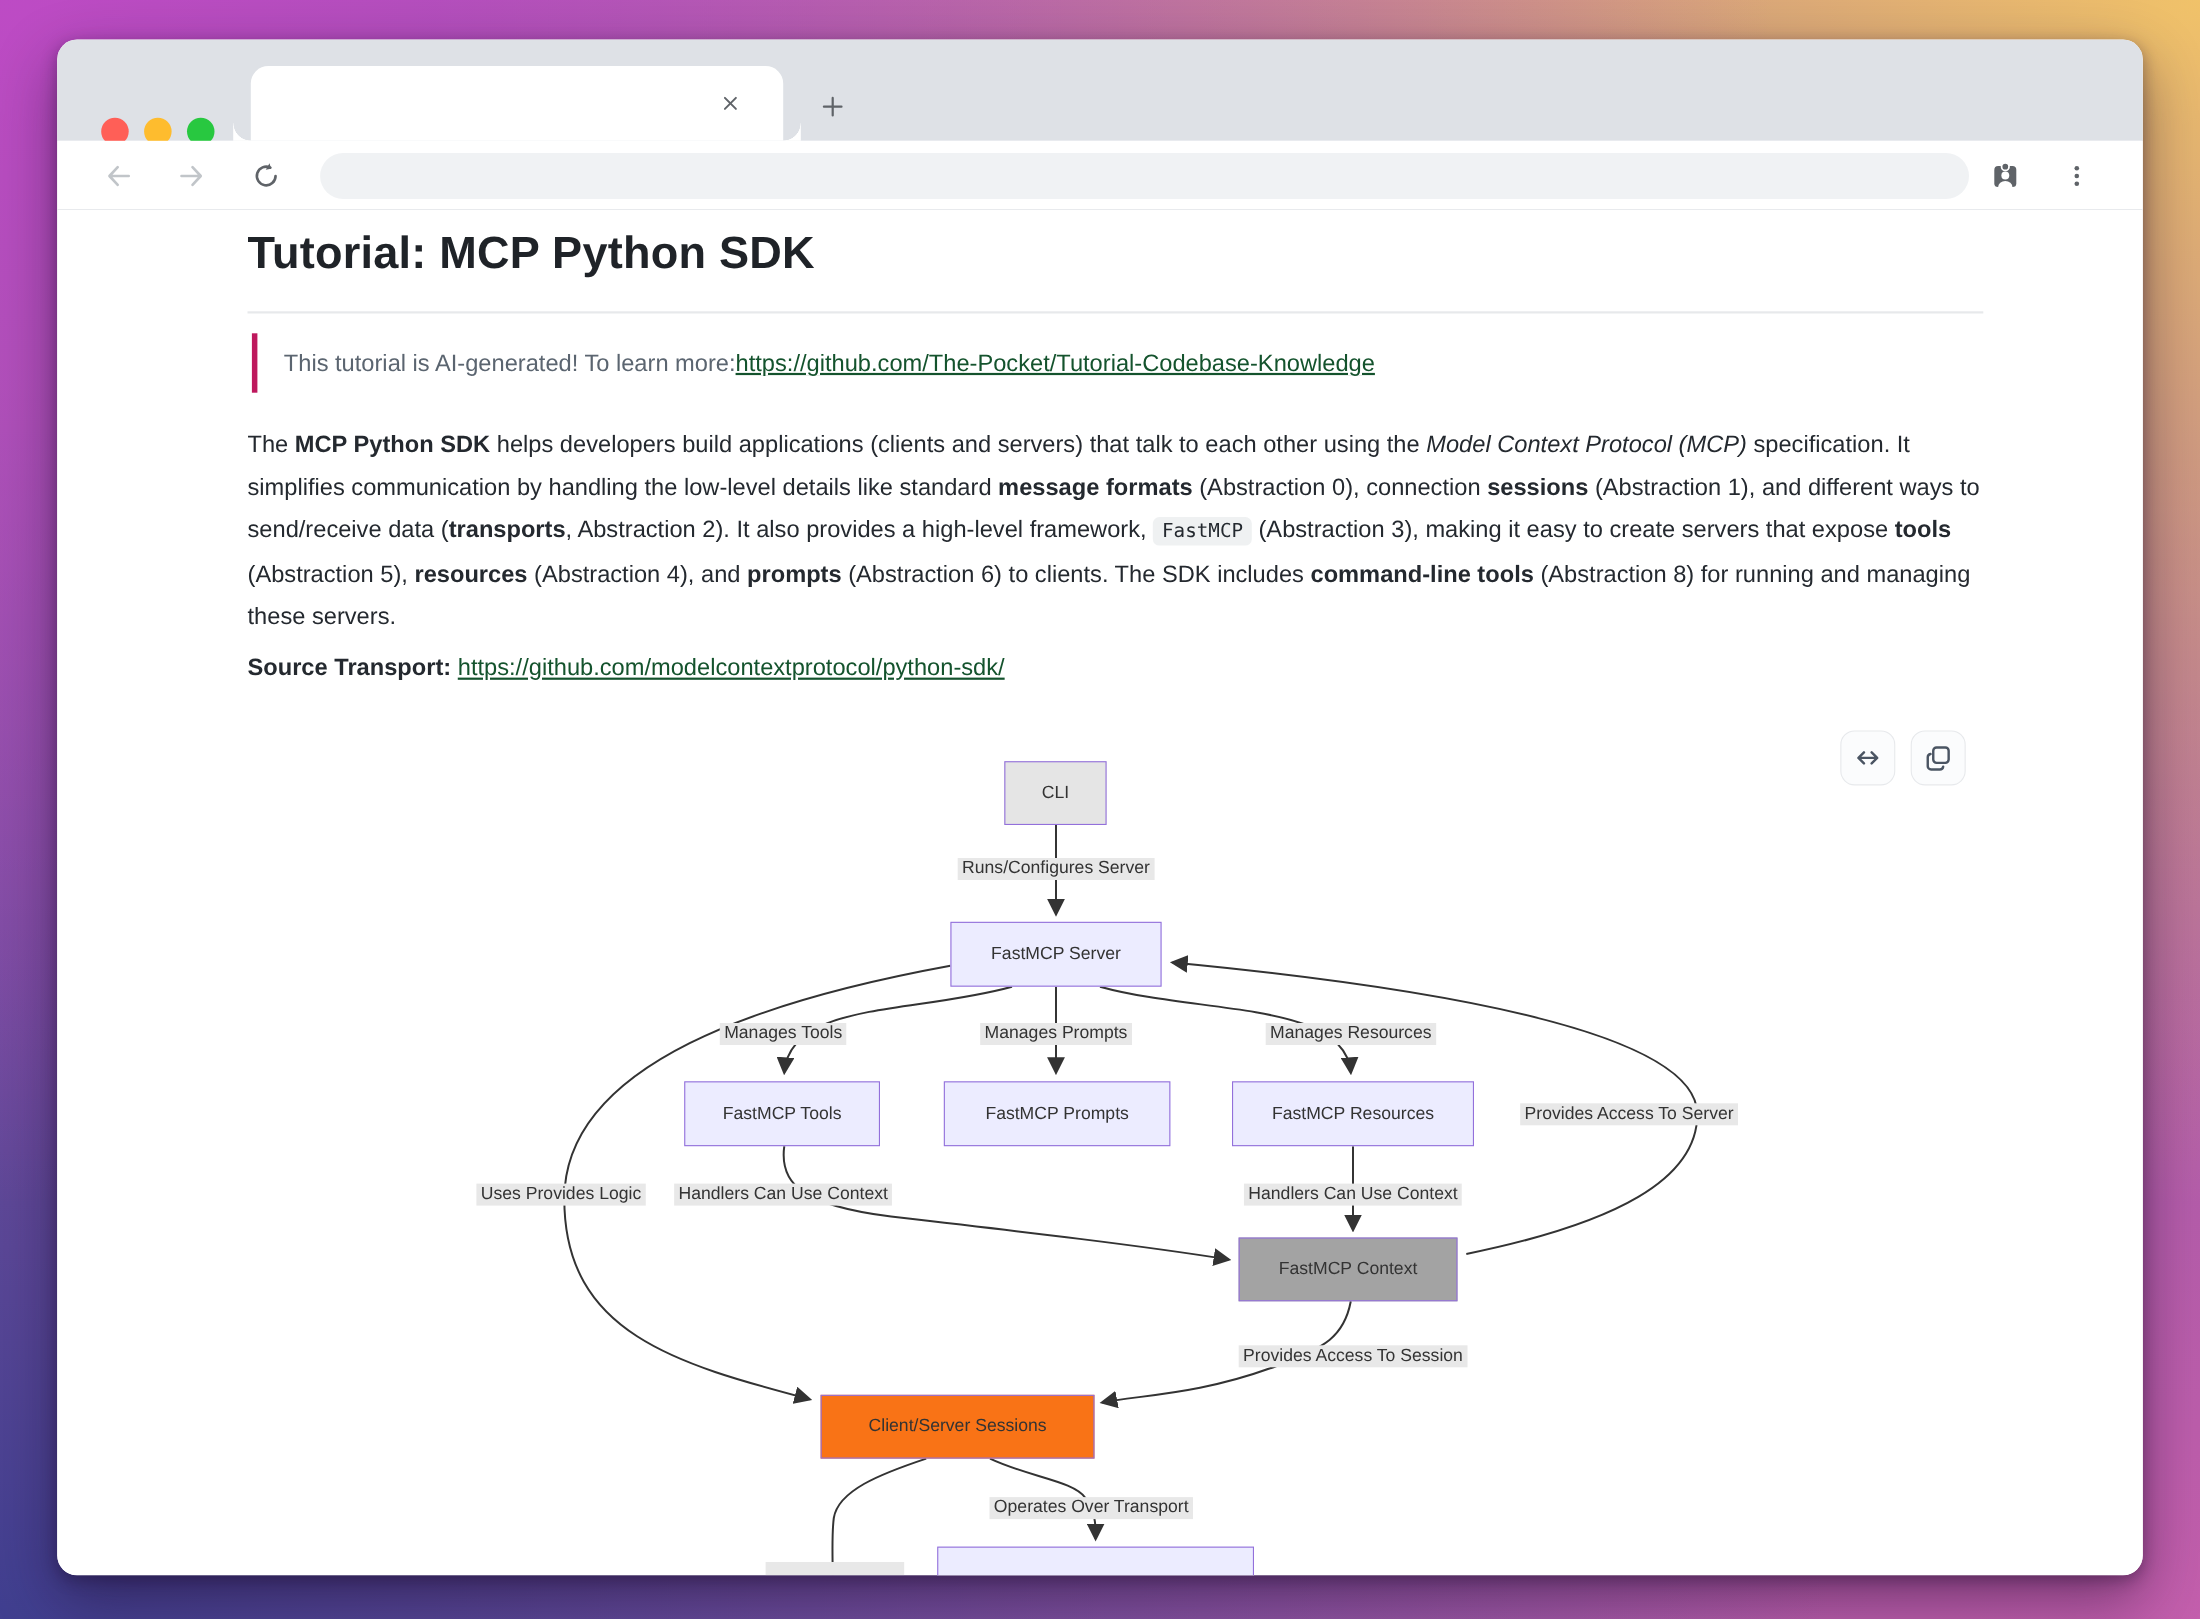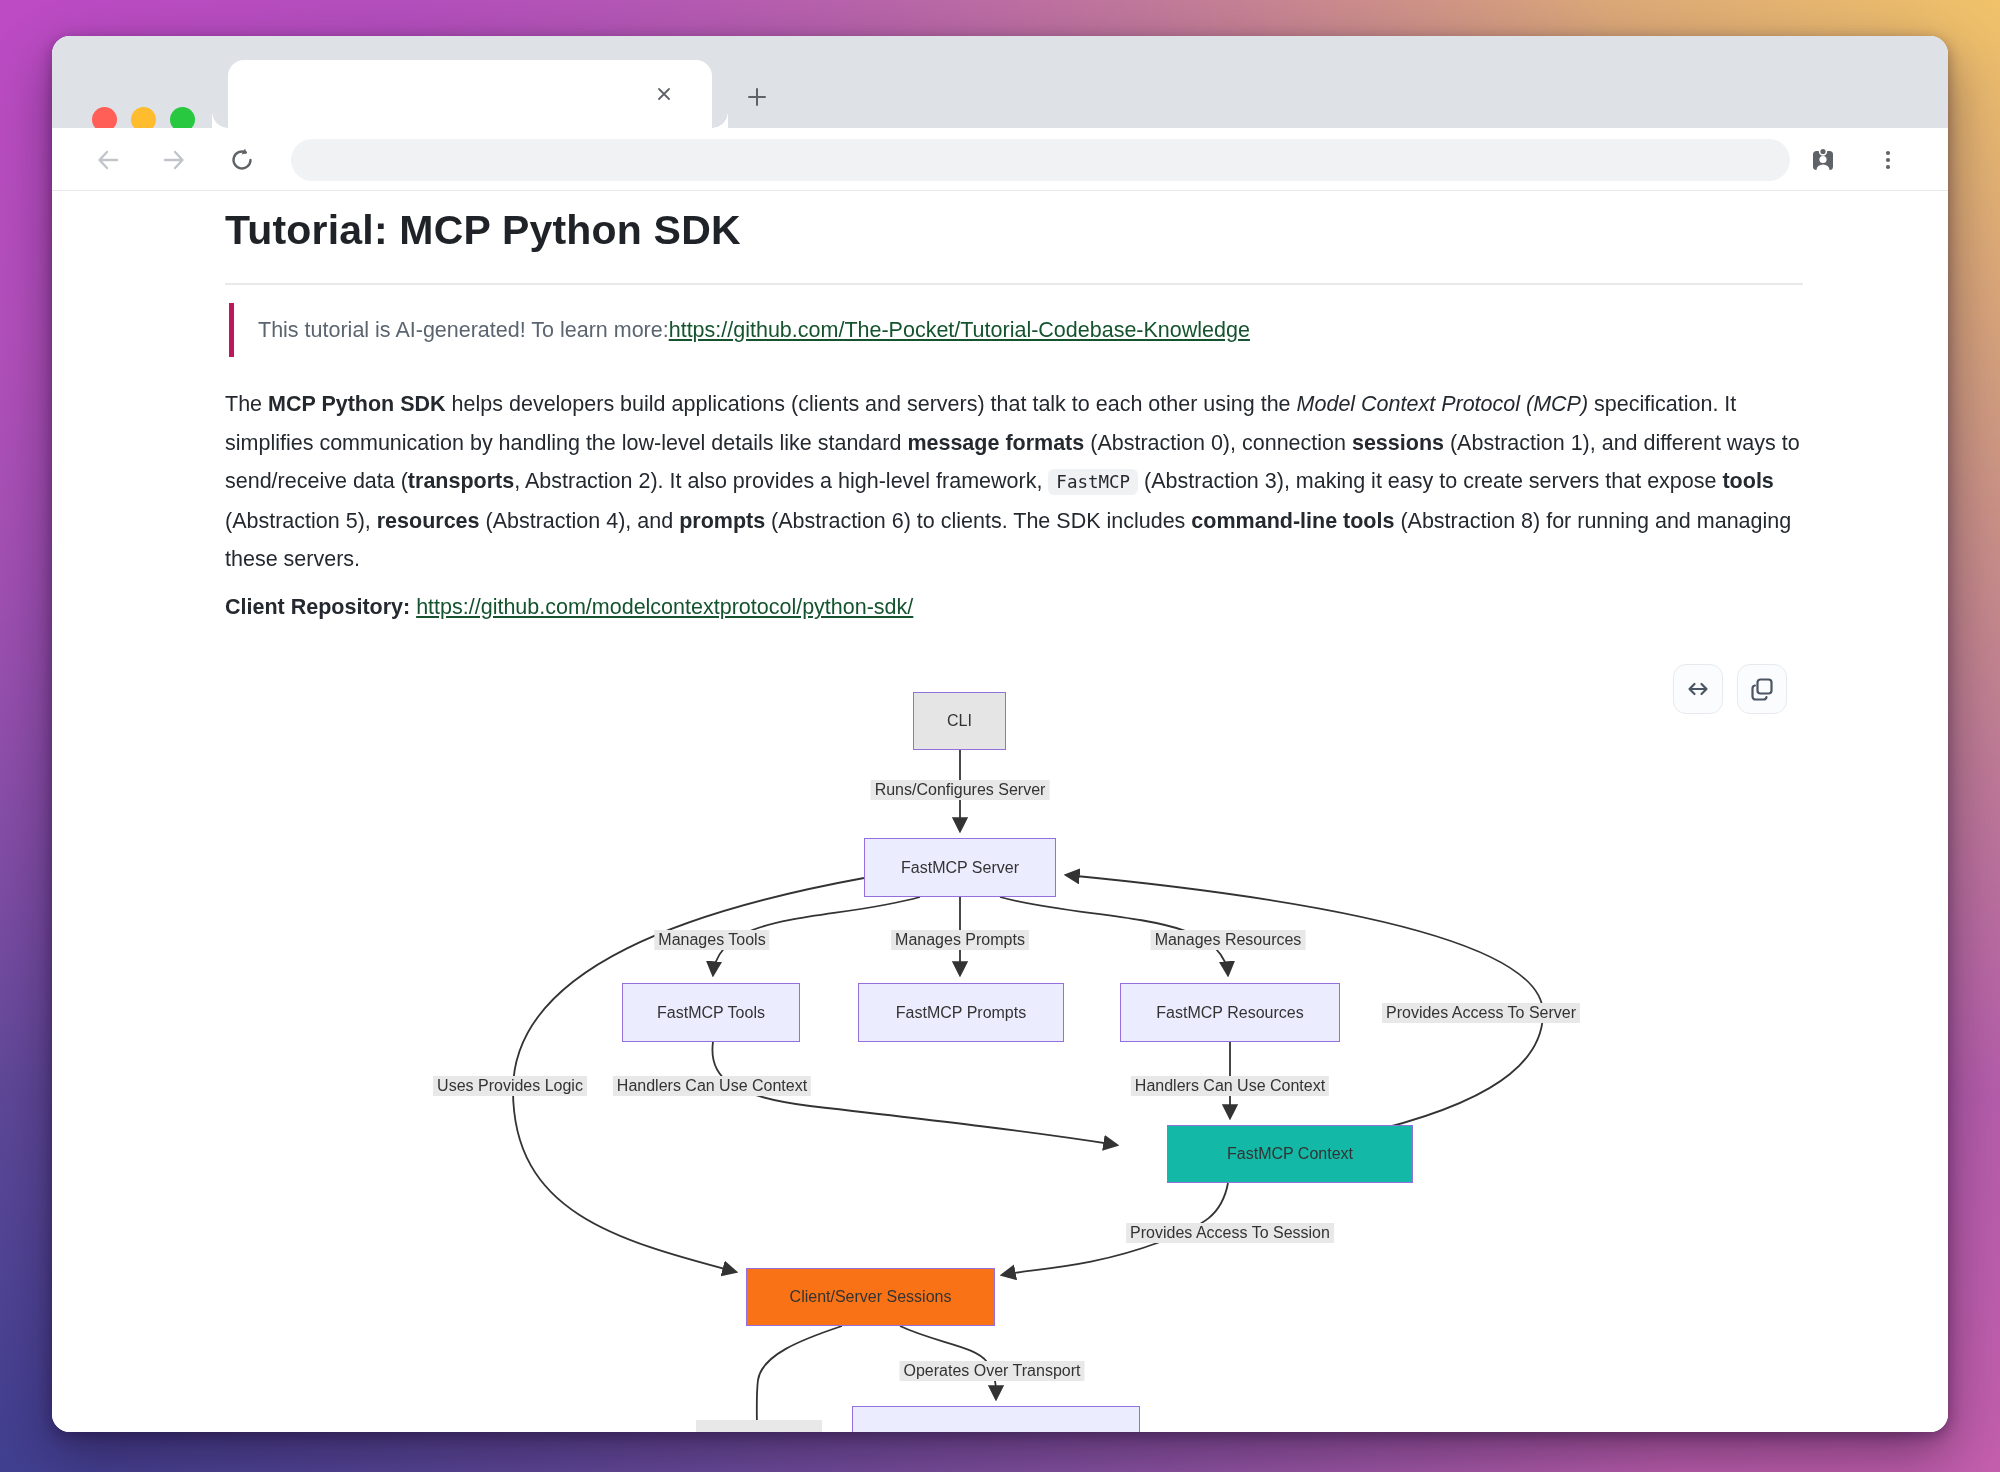--- a/index.html
+++ b/index.html
@@ -137,21 +137,21 @@
     <div class="hr"></div>
 
     <div class="callout">
       <span>This tutorial is AI-generated! To learn more: </span>
       <a class="lnk" href="#">https://github.com/The-Pocket/Tutorial-Codebase-Knowledge</a>
     </div>
 
     <p class="para"><span>The </span><strong>MCP Python SDK</strong><span> helps developers build applications (clients and servers) that talk to each other using the </span><em>Model Context Protocol (MCP)</em><span> specification. It simplifies communication by handling the low-level details like standard </span><strong>message formats</strong><span> (Abstraction 0), connection </span><strong>sessions</strong><span> (Abstraction 1), and different ways to send/receive data (</span><strong>transports</strong><span>, Abstraction 2). It also provides a high-level framework, </span><code>FastMCP</code><span> (Abstraction 3), making it easy to create servers that expose </span><strong>tools</strong><span> (Abstraction 5), </span><strong>resources</strong><span> (Abstraction 4), and </span><strong>prompts</strong><span> (Abstraction 6) to clients. The SDK includes </span><strong>command-line tools</strong><span> (Abstraction 8) for running and managing these servers.</span></p>
 
     <div class="src">
-      <b>Client Repository: </b>
+      <b>Source Transport: </b>
       <a class="lnk" href="#">https://github.com/modelcontextprotocol/python-sdk/</a>
     </div>
 
     <div class="diagram">
       <svg width="1280" height="792" viewBox="0 0 1280 792">
         <defs>
           <marker id="arr" viewBox="0 0 10 10" refX="8.5" refY="5" markerWidth="9" markerHeight="9" orient="auto-start-reverse">
             <path d="M0,0 L10,5 L0,10 z" fill="#333"></path>
           </marker>
         </defs>
@@ -178,21 +178,21 @@
           </div>
           <div class="dnode" style="left: 242px; top: 343px; width: 178px; height: 59px; background: rgb(236, 236, 255); border-color: rgb(147, 112, 219);">
             <span>FastMCP Tools</span>
           </div>
           <div class="dnode" style="left: 478px; top: 343px; width: 206px; height: 59px; background: rgb(236, 236, 255); border-color: rgb(147, 112, 219);">
             <span>FastMCP Prompts</span>
           </div>
           <div class="dnode" style="left: 740px; top: 343px; width: 220px; height: 59px; background: rgb(236, 236, 255); border-color: rgb(147, 112, 219);">
             <span>FastMCP Resources</span>
           </div>
-          <div class="dnode" style="left: 746px; top: 485px; width: 246px; height: 58px; background: #14b8a6; border-color: rgb(147, 112, 219); margin-left: 41px;">
+          <div class="dnode" style="left: 746px; top: 485px; width: 199px; height: 58px; background: #a3a3a3; border-color: rgb(147, 112, 219);">
             <span>FastMCP Context</span>
           </div>
           <div class="dnode" style="left: 366px; top: 628px; width: 249px; height: 58px; background: #f97316; border-color: rgb(147, 112, 219);">
             <span>Client/Server Sessions</span>
           </div>
           <div class="dnode" style="left: 472px; top: 766px; width: 288px; height: 60px; background: rgb(236, 236, 255); border-color: rgb(147, 112, 219);">
             <span></span>
           </div>
           <div class="elabel" style="background: rgb(232, 232, 232); left: 580px; top: 150px; transform: translate(-50%, -50%);">Runs/Configures Server</div>
           <div class="elabel" style="background: rgb(232, 232, 232); left: 332px; top: 300px; transform: translate(-50%, -50%);">Manages Tools</div>

